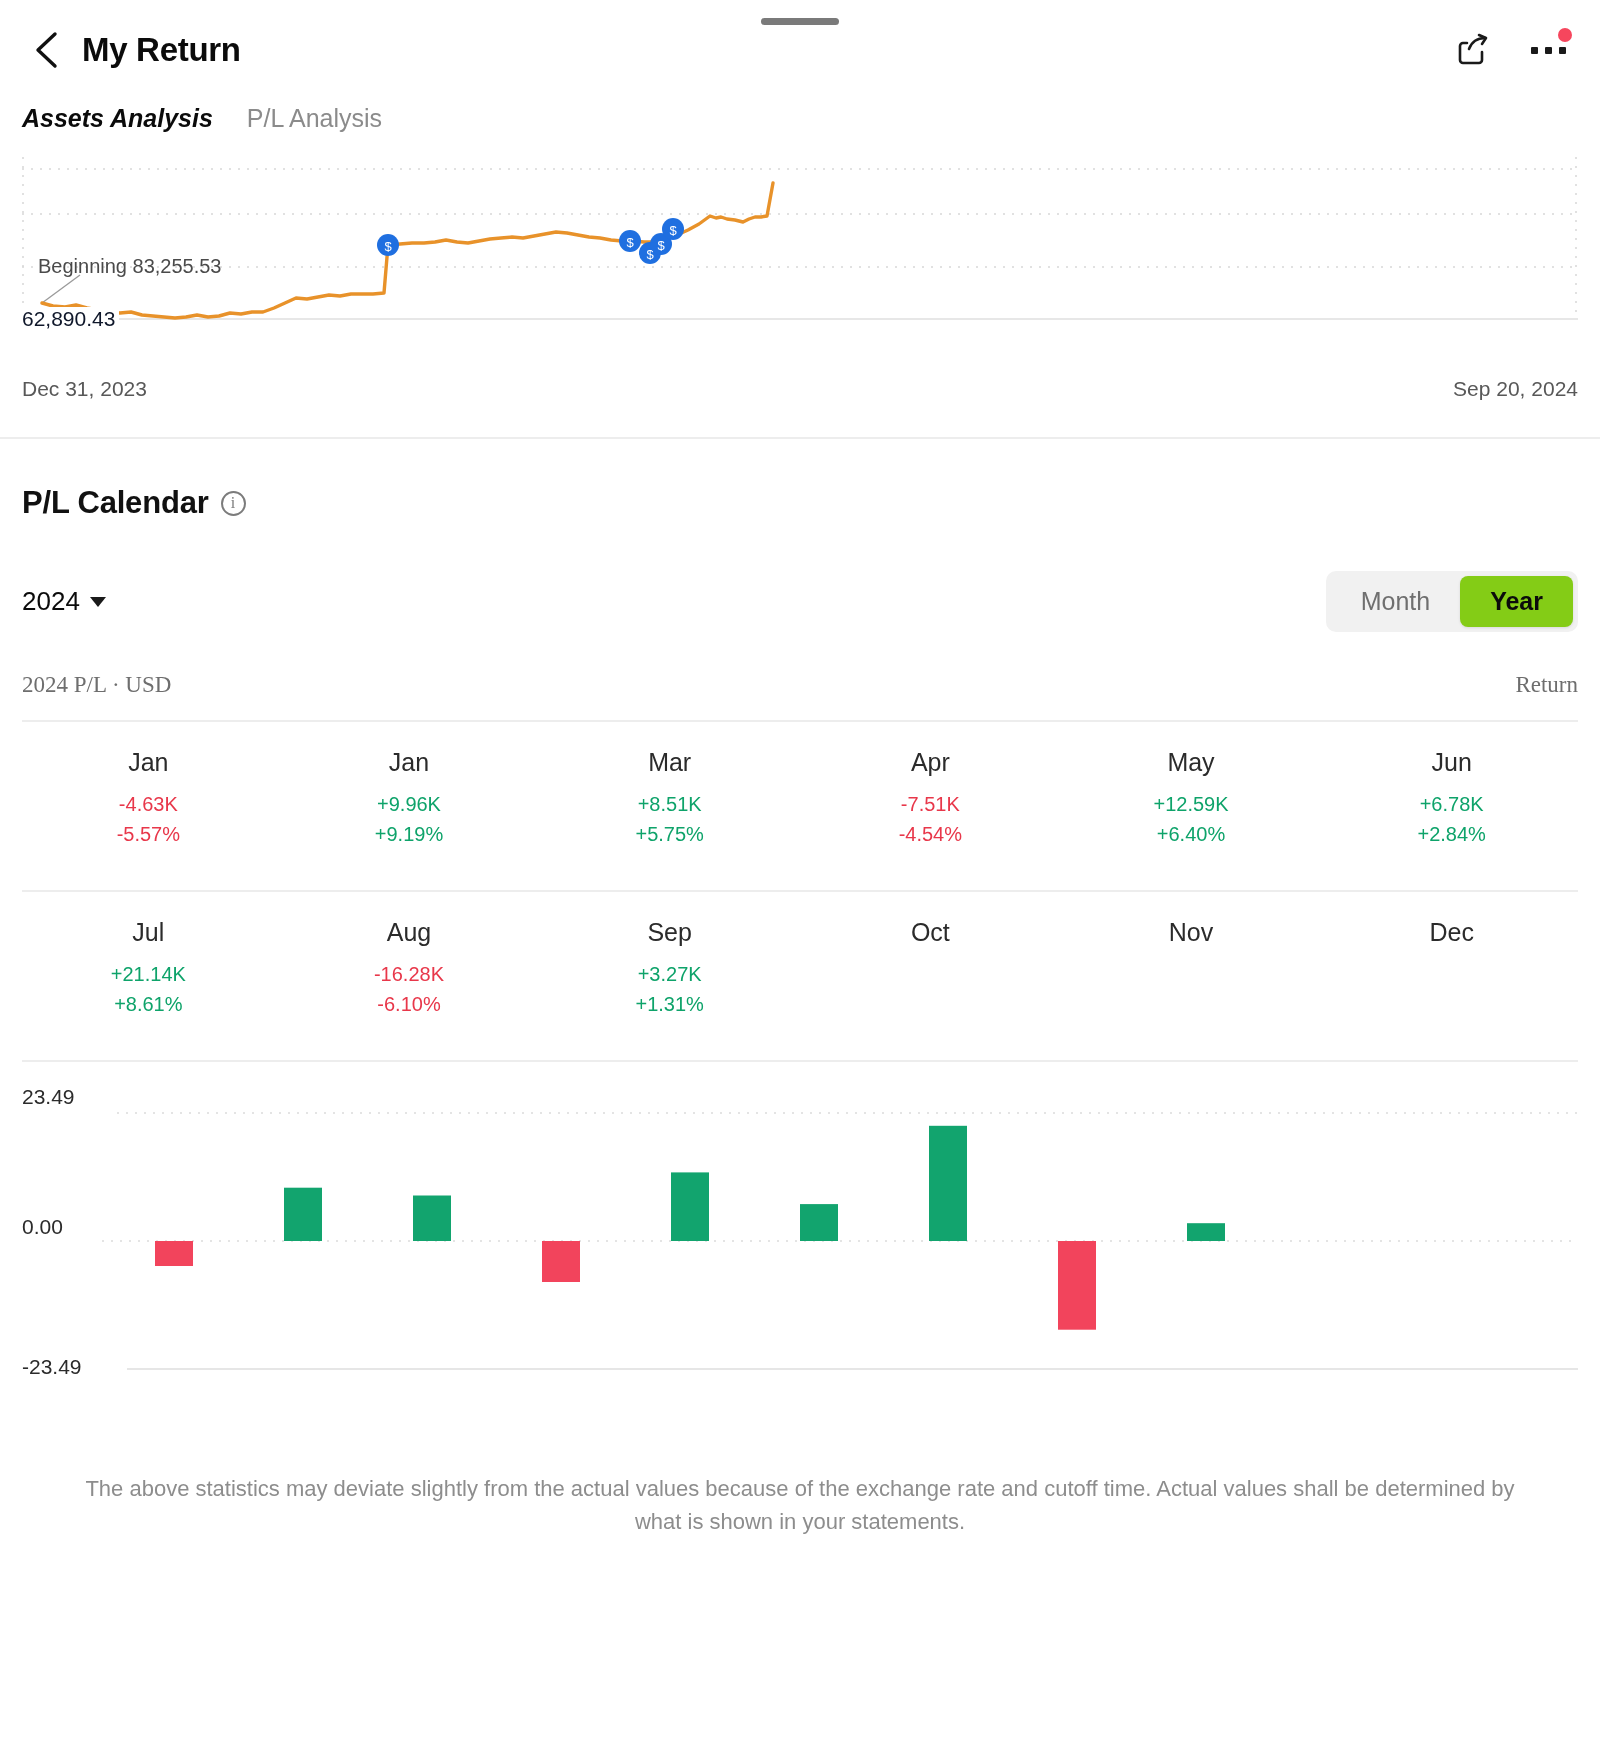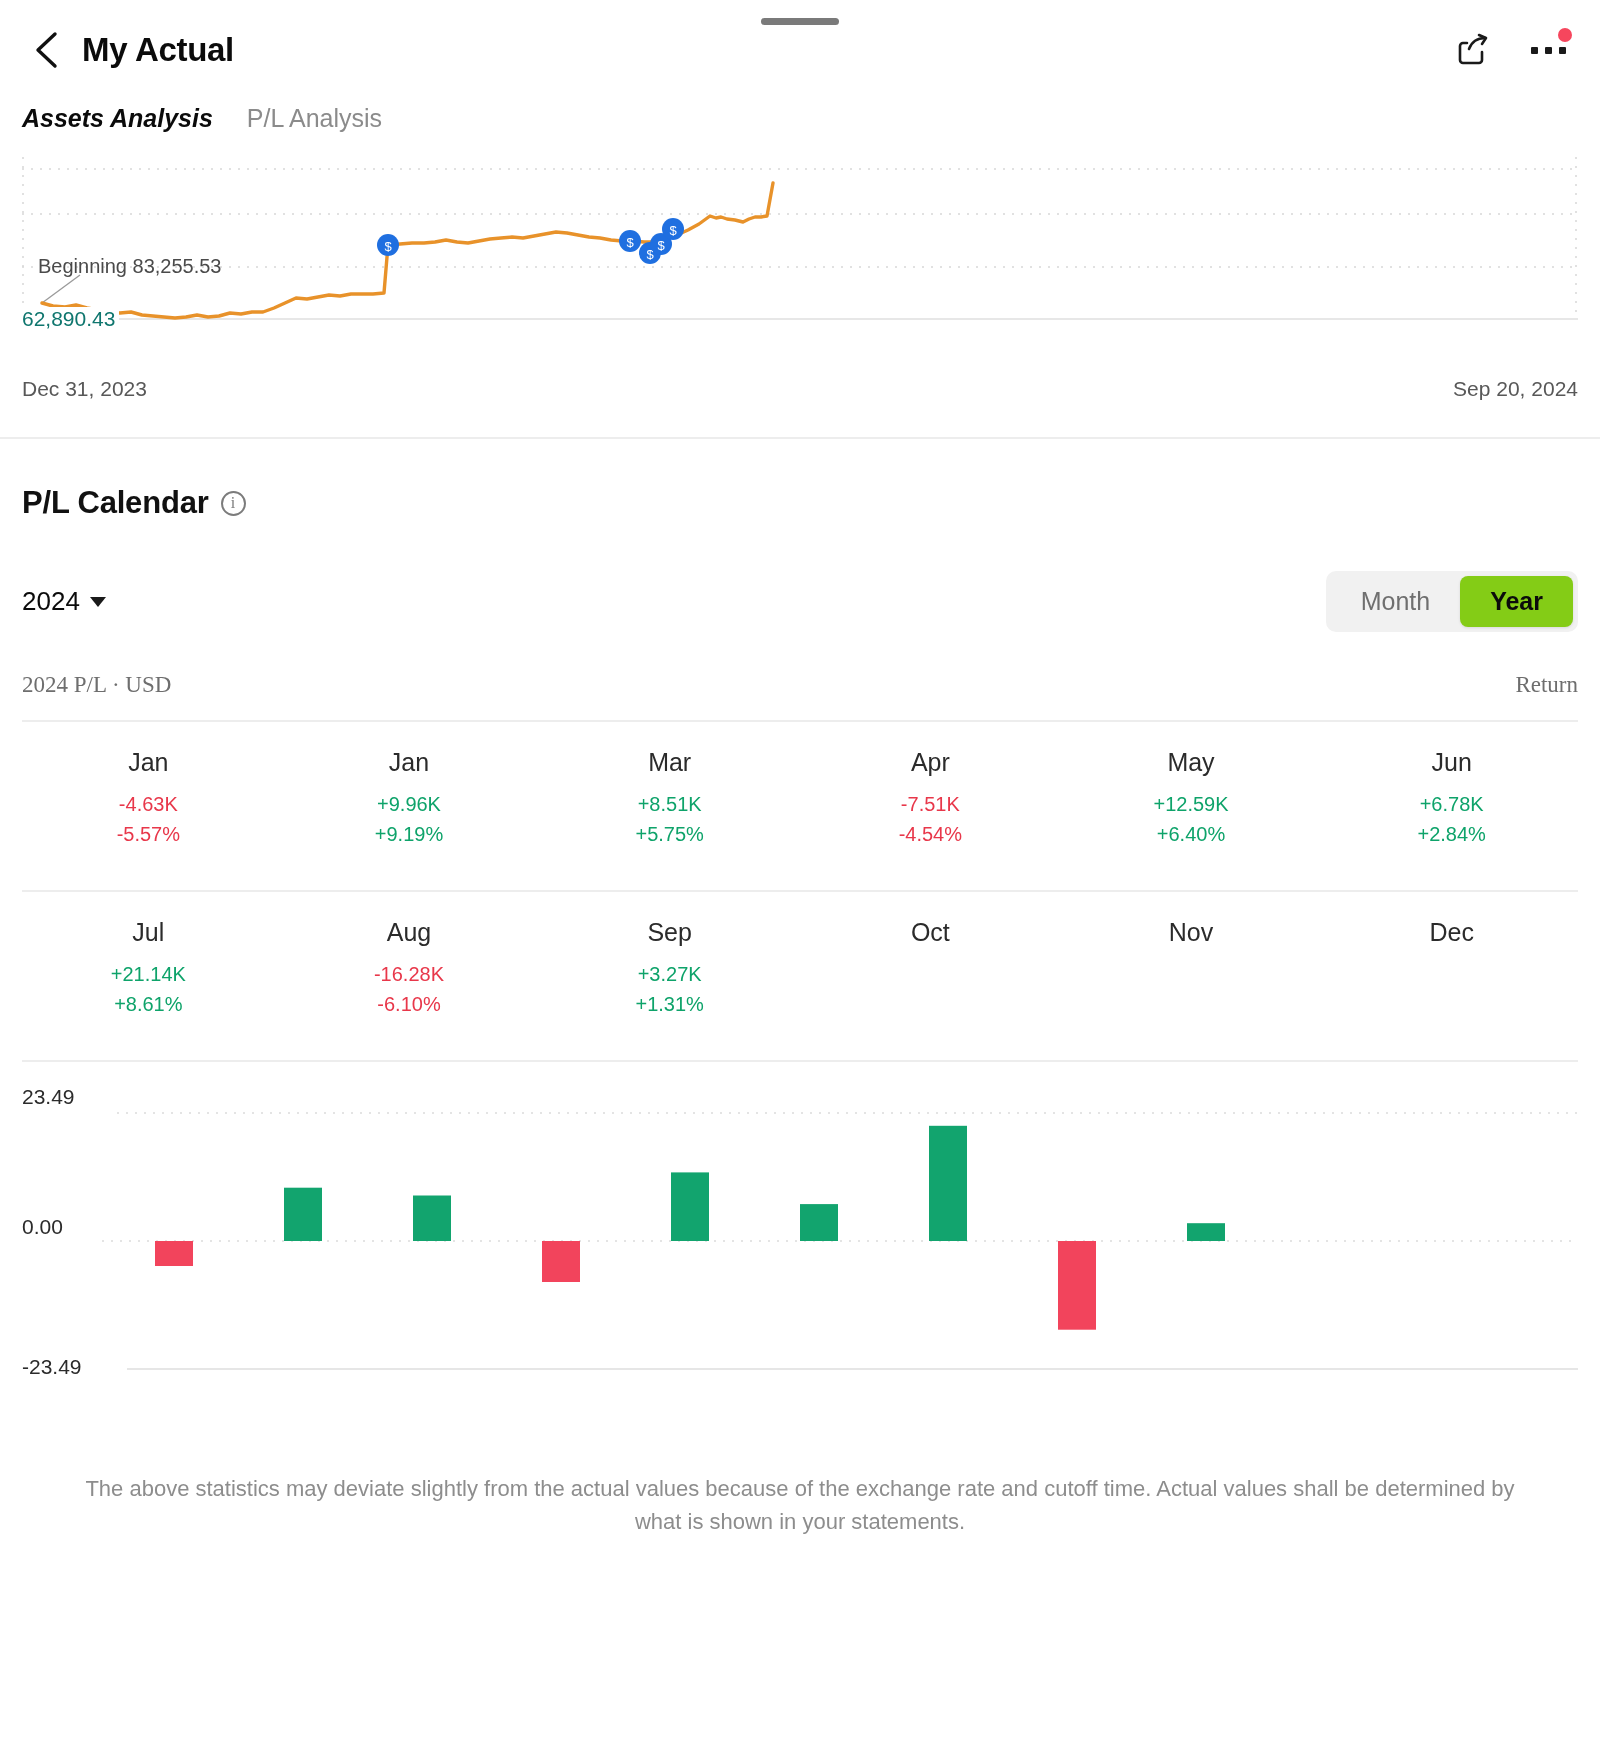--- a/index.html
+++ b/index.html
@@ -118,21 +118,21 @@
     position: absolute;
     left: 38px; top: 98px;
     font-size: 20px;
     color: #4a4a4a;
     white-space: nowrap;
   }
   .baseline-label {
     position: absolute;
     left: 22px; top: 150px;
     font-size: 21px;
-    color: #0f766e;
+    color: #0f172a;
     background: #fff;
     padding-right: 4px;
   }
 
   .section-divider {
     height: 2px;
     background: #ededed;
     margin-top: 36px;
   }
 
@@ -254,21 +254,21 @@
 <body>
 
 <div class="drag-handle"></div>
 
 <div class="header">
   <div class="back-btn">
     <svg width="28" height="38" viewBox="0 0 28 38">
       <polyline points="22,3 5,19 22,35" fill="none" stroke="#101010" stroke-width="3.4" stroke-linecap="round" stroke-linejoin="round"></polyline>
     </svg>
   </div>
-  <div class="page-title">My Actual</div>
+  <div class="page-title">My Return</div>
 
   <div class="header-actions">
     <div class="icon-btn">
       <svg width="36" height="36" viewBox="0 0 36 36">
         <path d="M11 11 H7 a3 3 0 0 0 -3 3 v14 a3 3 0 0 0 3 3 h16 a3 3 0 0 0 3 -3 v-8" fill="none" stroke="#1a1a1a" stroke-width="2.6" stroke-linecap="round" stroke-linejoin="round"></path>
         <path d="M13 17 C16 9 22 6 29 6" fill="none" stroke="#1a1a1a" stroke-width="2.6" stroke-linecap="round"></path>
         <polyline points="23,3 30,6 26,12" fill="none" stroke="#1a1a1a" stroke-width="2.6" stroke-linecap="round" stroke-linejoin="round"></polyline>
       </svg>
     </div>
     <div class="icon-btn">

